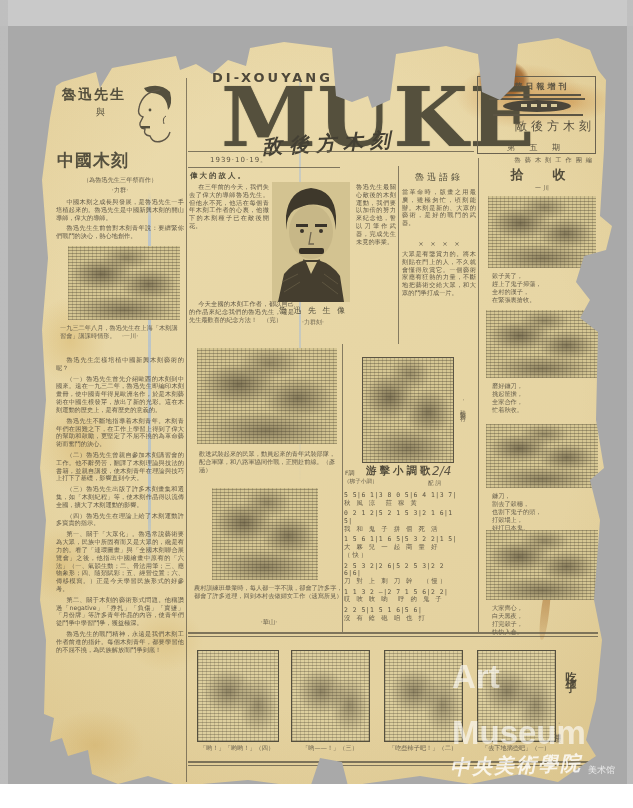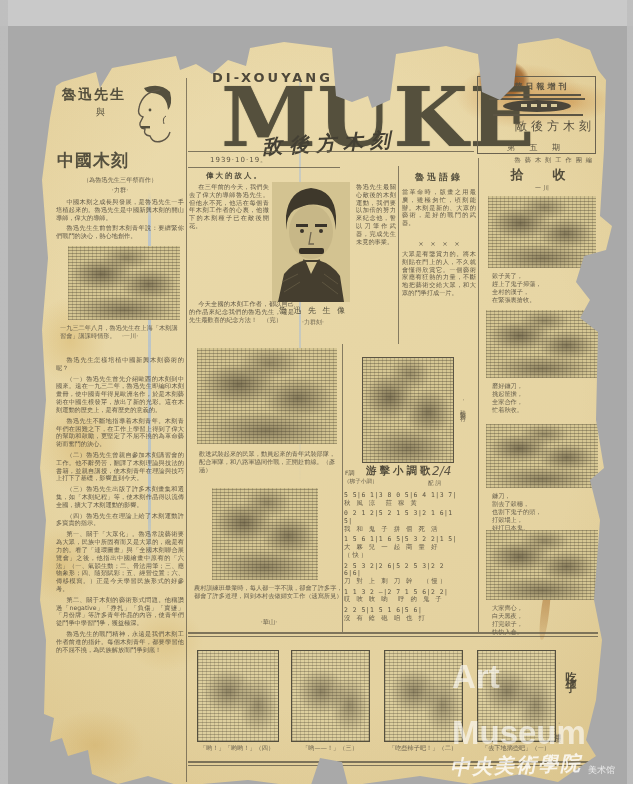--- a/index.html
+++ b/index.html
@@ -118,21 +118,21 @@
       <p>（一）魯迅先生首先介紹歐西的木刻到中國來。遠在一九三二年，魯迅先生即編印木刻畫冊，使中國青年得見歐洲名作，於是木刻藝術在中國生根發芽，放出了新的光彩。這在木刻運動的歷史上，是有歷史的意義的。</p>
       <p>魯迅先生不斷地指導着木刻青年。木刻青年們在困難之下，在工作上學習上得到了偉大的幫助和鼓勵，更堅定了不屈不撓的為革命藝術而奮鬥的決心。</p>
       <p>（二）魯迅先生曾親自參加木刻講習會的工作。他不辭勞苦，翻譯了木刻理論與技法的書籍，並親自講授，使木刻青年在理論與技巧上打下了基礎，影響直到今天。</p>
       <p>（三）魯迅先生出版了許多木刻畫集和選集，如「木刻紀程」等，使木刻作品得以流傳全國，擴大了木刻運動的影響。</p>
       <p>（四）魯迅先生在理論上給了木刻運動許多寶貴的指示。</p>
       <p>第一、關于「大眾化」。魯迅常說藝術要為大眾，民族中所固有而又是大眾的，纔是有力的。看了「連環圖畫」與「全國木刻聯合展覽會」之後，他指出中國繪畫中原有的「六法」（一、氣韻生動；二、骨法用筆；三、應物象形；四、隨類賦彩；五、經營位置；六、傳移模寫。）正是今天學習民族形式的好參考。</p>
       <p>第二、關于木刻的藝術形式問題。他稱讚過「negative」「挣扎」「負傷」「賣鹽」「月份牌」等許多青年作品的內容，使青年們從鬥爭中學習鬥爭，獲益極深。</p>
       <p>魯迅先生的戰鬥精神，永遠是我們木刻工作者前進的指針。每個木刻青年，都要學習他的不屈不撓，為民族解放而鬥爭到底！</p>
     </div>
 
-    <div class="abs" style="left:190px;top:171px;font-size:7.5px;font-weight:bold;letter-spacing:2px;color:#55503e;margin-left:16px;">偉大的故人。</div>
+    <div class="abs" style="left:190px;top:171px;font-size:7.5px;font-weight:bold;letter-spacing:2px;color:#55503e;">偉大的故人。</div>
     <div class="abs tinytext" style="left:189px;top:183px;width:80px;height:116px;">
       <p style="text-indent:1.5em;">在三年前的今天，我們失去了偉大的導師魯迅先生。但他永不死，他活在每個青年木刻工作者的心裏，他撒下的木刻種子已在敵後開花。</p>
     </div>
     <svg class="abs" width="78" height="120" viewBox="0 0 78 120" style="left:272px;top:182px;">
       <rect width="78" height="120" fill="#d3c391"></rect>
       <path d="M14,34 Q17,8 39,6 Q62,8 64,34 L64,48 Q62,30 56,26 Q40,18 22,28 Q15,33 14,48Z" fill="#3e382b"></path>
       <ellipse cx="39" cy="50" rx="22" ry="27" fill="#c7b787"></ellipse>
       <rect x="24" y="42" width="12" height="3" fill="#39332a"></rect>
       <rect x="43" y="42" width="12" height="3" fill="#39332a"></rect>
       <circle cx="30" cy="49" r="2" fill="#39332a"></circle>
@@ -179,21 +179,21 @@
       <div class="notes">1 5 6 1∣1 6 5∣5 3 2 2∣1 5∣</div>
       <div class="lyr">大 夥 兒 一 起 商 量 好（快）</div>
       <div class="notes">2 5 3 2∣2 6∣5 2 5 3∣2 2 6∣6∣</div>
       <div class="lyr">刀 對 上 刺 刀 幹　（慢）</div>
       <div class="notes">1 1 3 2 —∣2 7 1 5 6∣2 2∣</div>
       <div class="lyr">哎 吱 吱 喲　呼 的 鬼 子</div>
       <div class="notes">2 2 5∣1 5 1 6∣5 6∣</div>
       <div class="lyr">沒 有 鎗 砲 咱 也 打</div>
     </div>
 
-    <div class="abs" style="left:402px;top:171px;width:74px;text-align:center;font-size:9px;font-weight:bold;letter-spacing:3px;color:#55503e;">魯迅語錄</div>
+    <div class="abs" style="left:402px;top:171px;width:74px;text-align:center;font-size:9px;font-weight:normal;letter-spacing:3px;color:#55503e;">魯迅語錄</div>
     <div class="abs tinytext" style="left:402px;top:188px;width:74px;height:52px;">
       <p style="text-indent:0;">當革命時，版畫之用最廣，雖極匆忙，頃刻能辦。木刻是新的、大眾的藝術，是好的戰鬥的武器。</p>
     </div>
     <div class="abs" style="left:402px;top:240px;width:74px;text-align:center;font-size:6.5px;color:#655d4b;">×　×　×　×</div>
     <div class="abs tinytext" style="left:402px;top:250px;width:74px;height:92px;">
       <p style="text-indent:0;">大眾是有鑒賞力的。將木刻貼在門上的人，不久就會懂得欣賞它。一個藝術家應有狂熱的力量，不斷地把藝術交給大眾，和大眾的鬥爭打成一片。</p>
     </div>
 
     <div class="abs" style="left:492px;top:166px;width:100px;text-align:center;font-size:13px;font-weight:bold;letter-spacing:8px;color:#514b3a;">拾　收</div>
     <div class="abs" style="left:492px;top:184px;width:100px;text-align:center;font-size:6px;color:#655d4b;">一 川</div>

